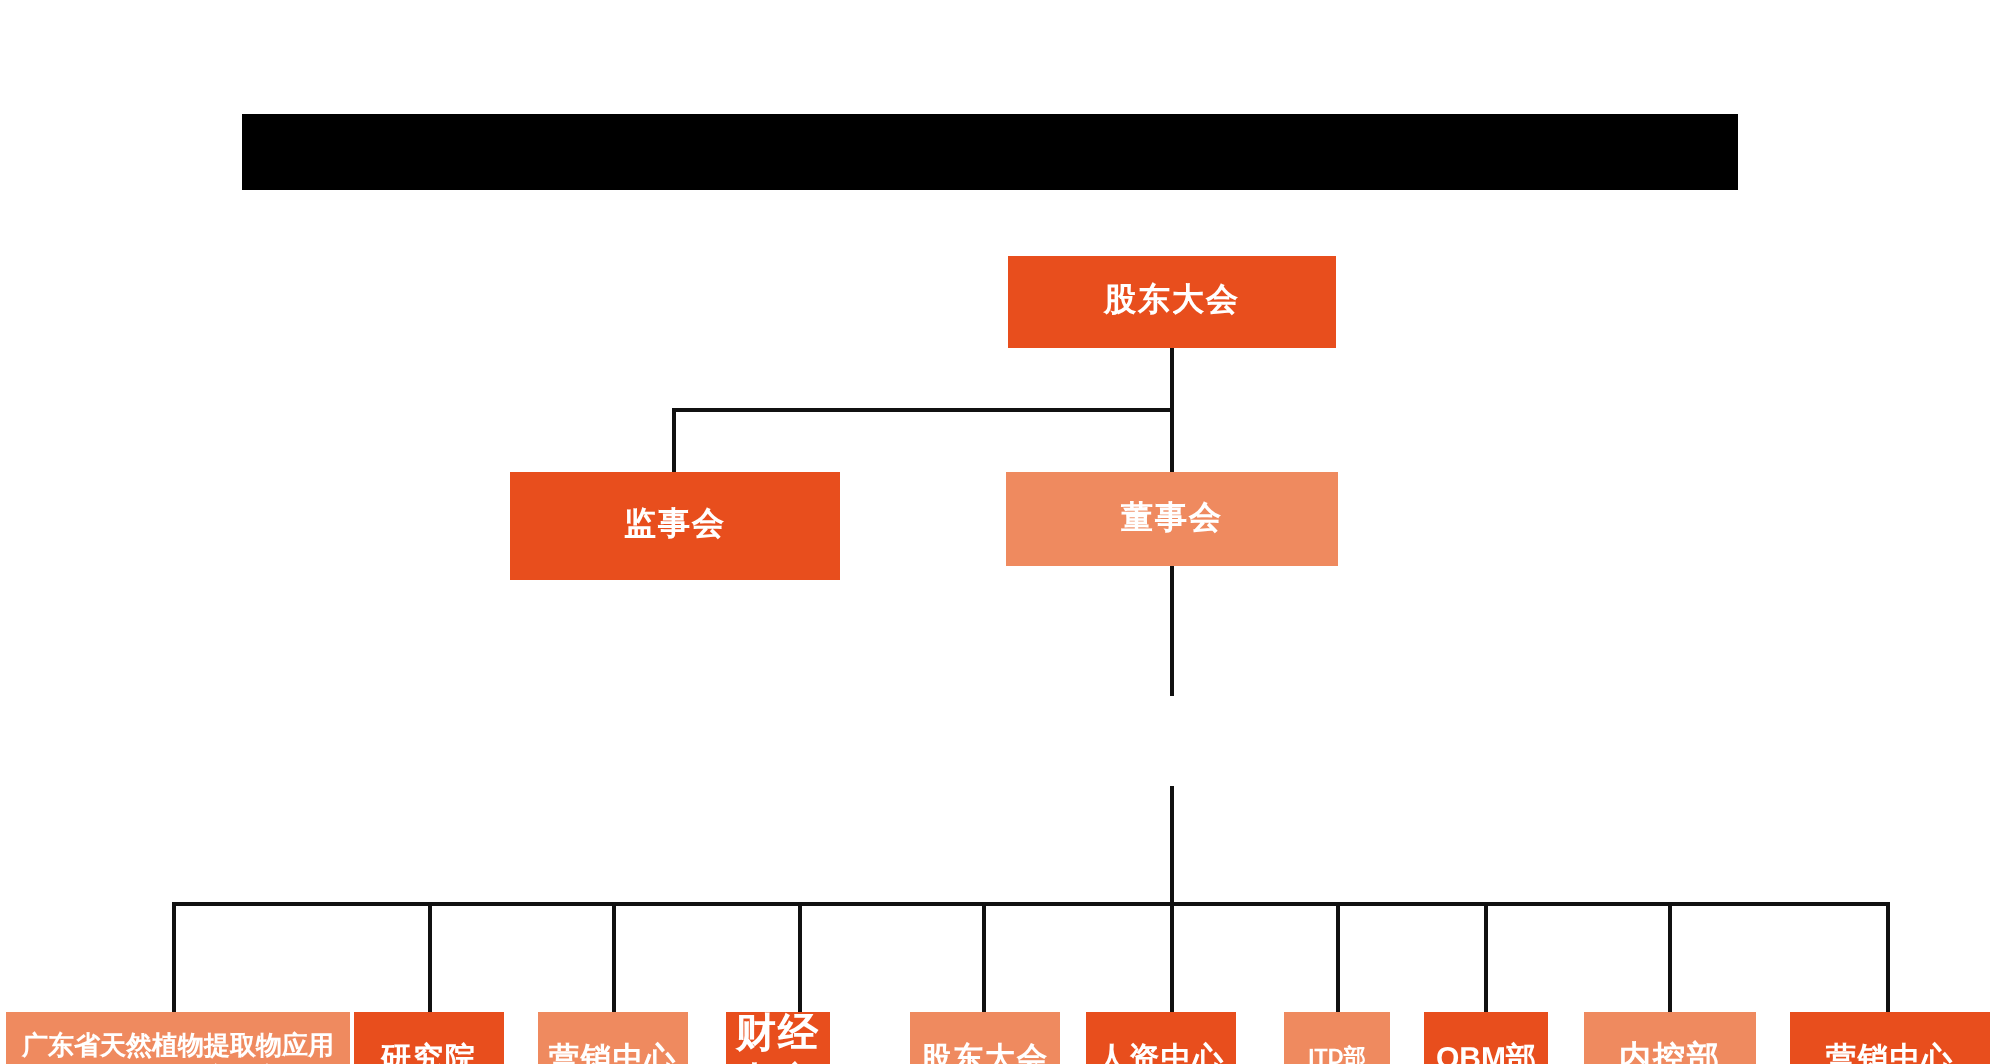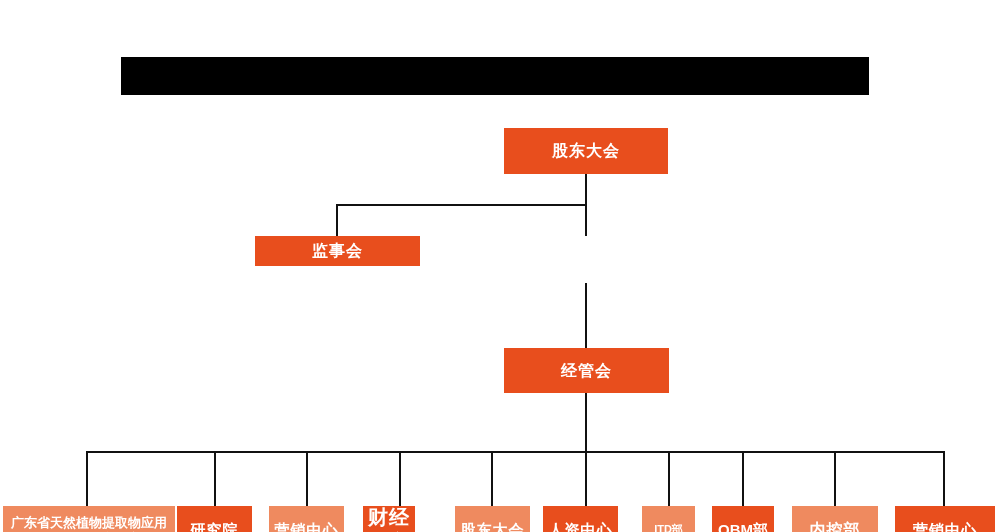--- a/index.html
+++ b/index.html
@@ -32,21 +32,21 @@
     text-align: center;
     font-size: 16px;
     letter-spacing: 1px;
     line-height: 1.25;
   }
   .node.dark  { background: #E84E1D; }
   .node.light { background: #EF8A5F; }
 
   
   .n-shareholders { left: 504px; top: 92px;  width: 164px; height: 46px; }
-  .n-supervisory  { left: 255px; top: 200px; width: 165px; height: 30px; }
+  .n-supervisory  { left: 255px; top: 200px; width: 165px; height: 54px; }
   .n-board        { left: 503px; top: 200px; width: 166px; height: 47px; }
   .n-management   { left: 504px; top: 312px; width: 165px; height: 45px; }
 
   
   .n-d0 { left: 3px;   top: 470px; width: 172px; height: 50px; font-size: 13px; letter-spacing: 0; padding: 16px 5px; }
   .n-d1 { left: 177px; top: 470px; width: 75px;  height: 48px; font-size: 15px; text-align: right; }
   .n-d2 { left: 269px; top: 470px; width: 75px;  height: 48px; font-size: 15px; }
   .n-d3 { left: 363px; top: 470px; width: 52px;  height: 48px; font-size: 20px; }
   .n-d4 { left: 455px; top: 470px; width: 75px;  height: 48px; font-size: 15px; }
   .n-d5 { left: 543px; top: 470px; width: 75px;  height: 48px; font-size: 15px; }
@@ -97,22 +97,22 @@
   <div class="line vline l-drop-5"></div>
   <div class="line vline l-drop-6"></div>
   <div class="line vline l-drop-7"></div>
   <div class="line vline l-drop-8"></div>
   <div class="line vline l-drop-9"></div>
 
   <div class="node dark n-shareholders">股东大会</div>
 
   <div class="node dark n-supervisory">监事会</div>
 
+  <div class="node light n-board">董事会</div>
 
-  <div class="node dark n-management">经管会</div>
 
   <div class="node light n-d0">广东省天然植物提取物应用工程技术研究中心</div>
 
   <div class="node dark n-d1">研究院</div>
 
   <div class="node light n-d2">营销中心</div>
 
   <div class="node dark n-d3">财经中心</div>
 
   <div class="node light n-d4">股东大会</div>

